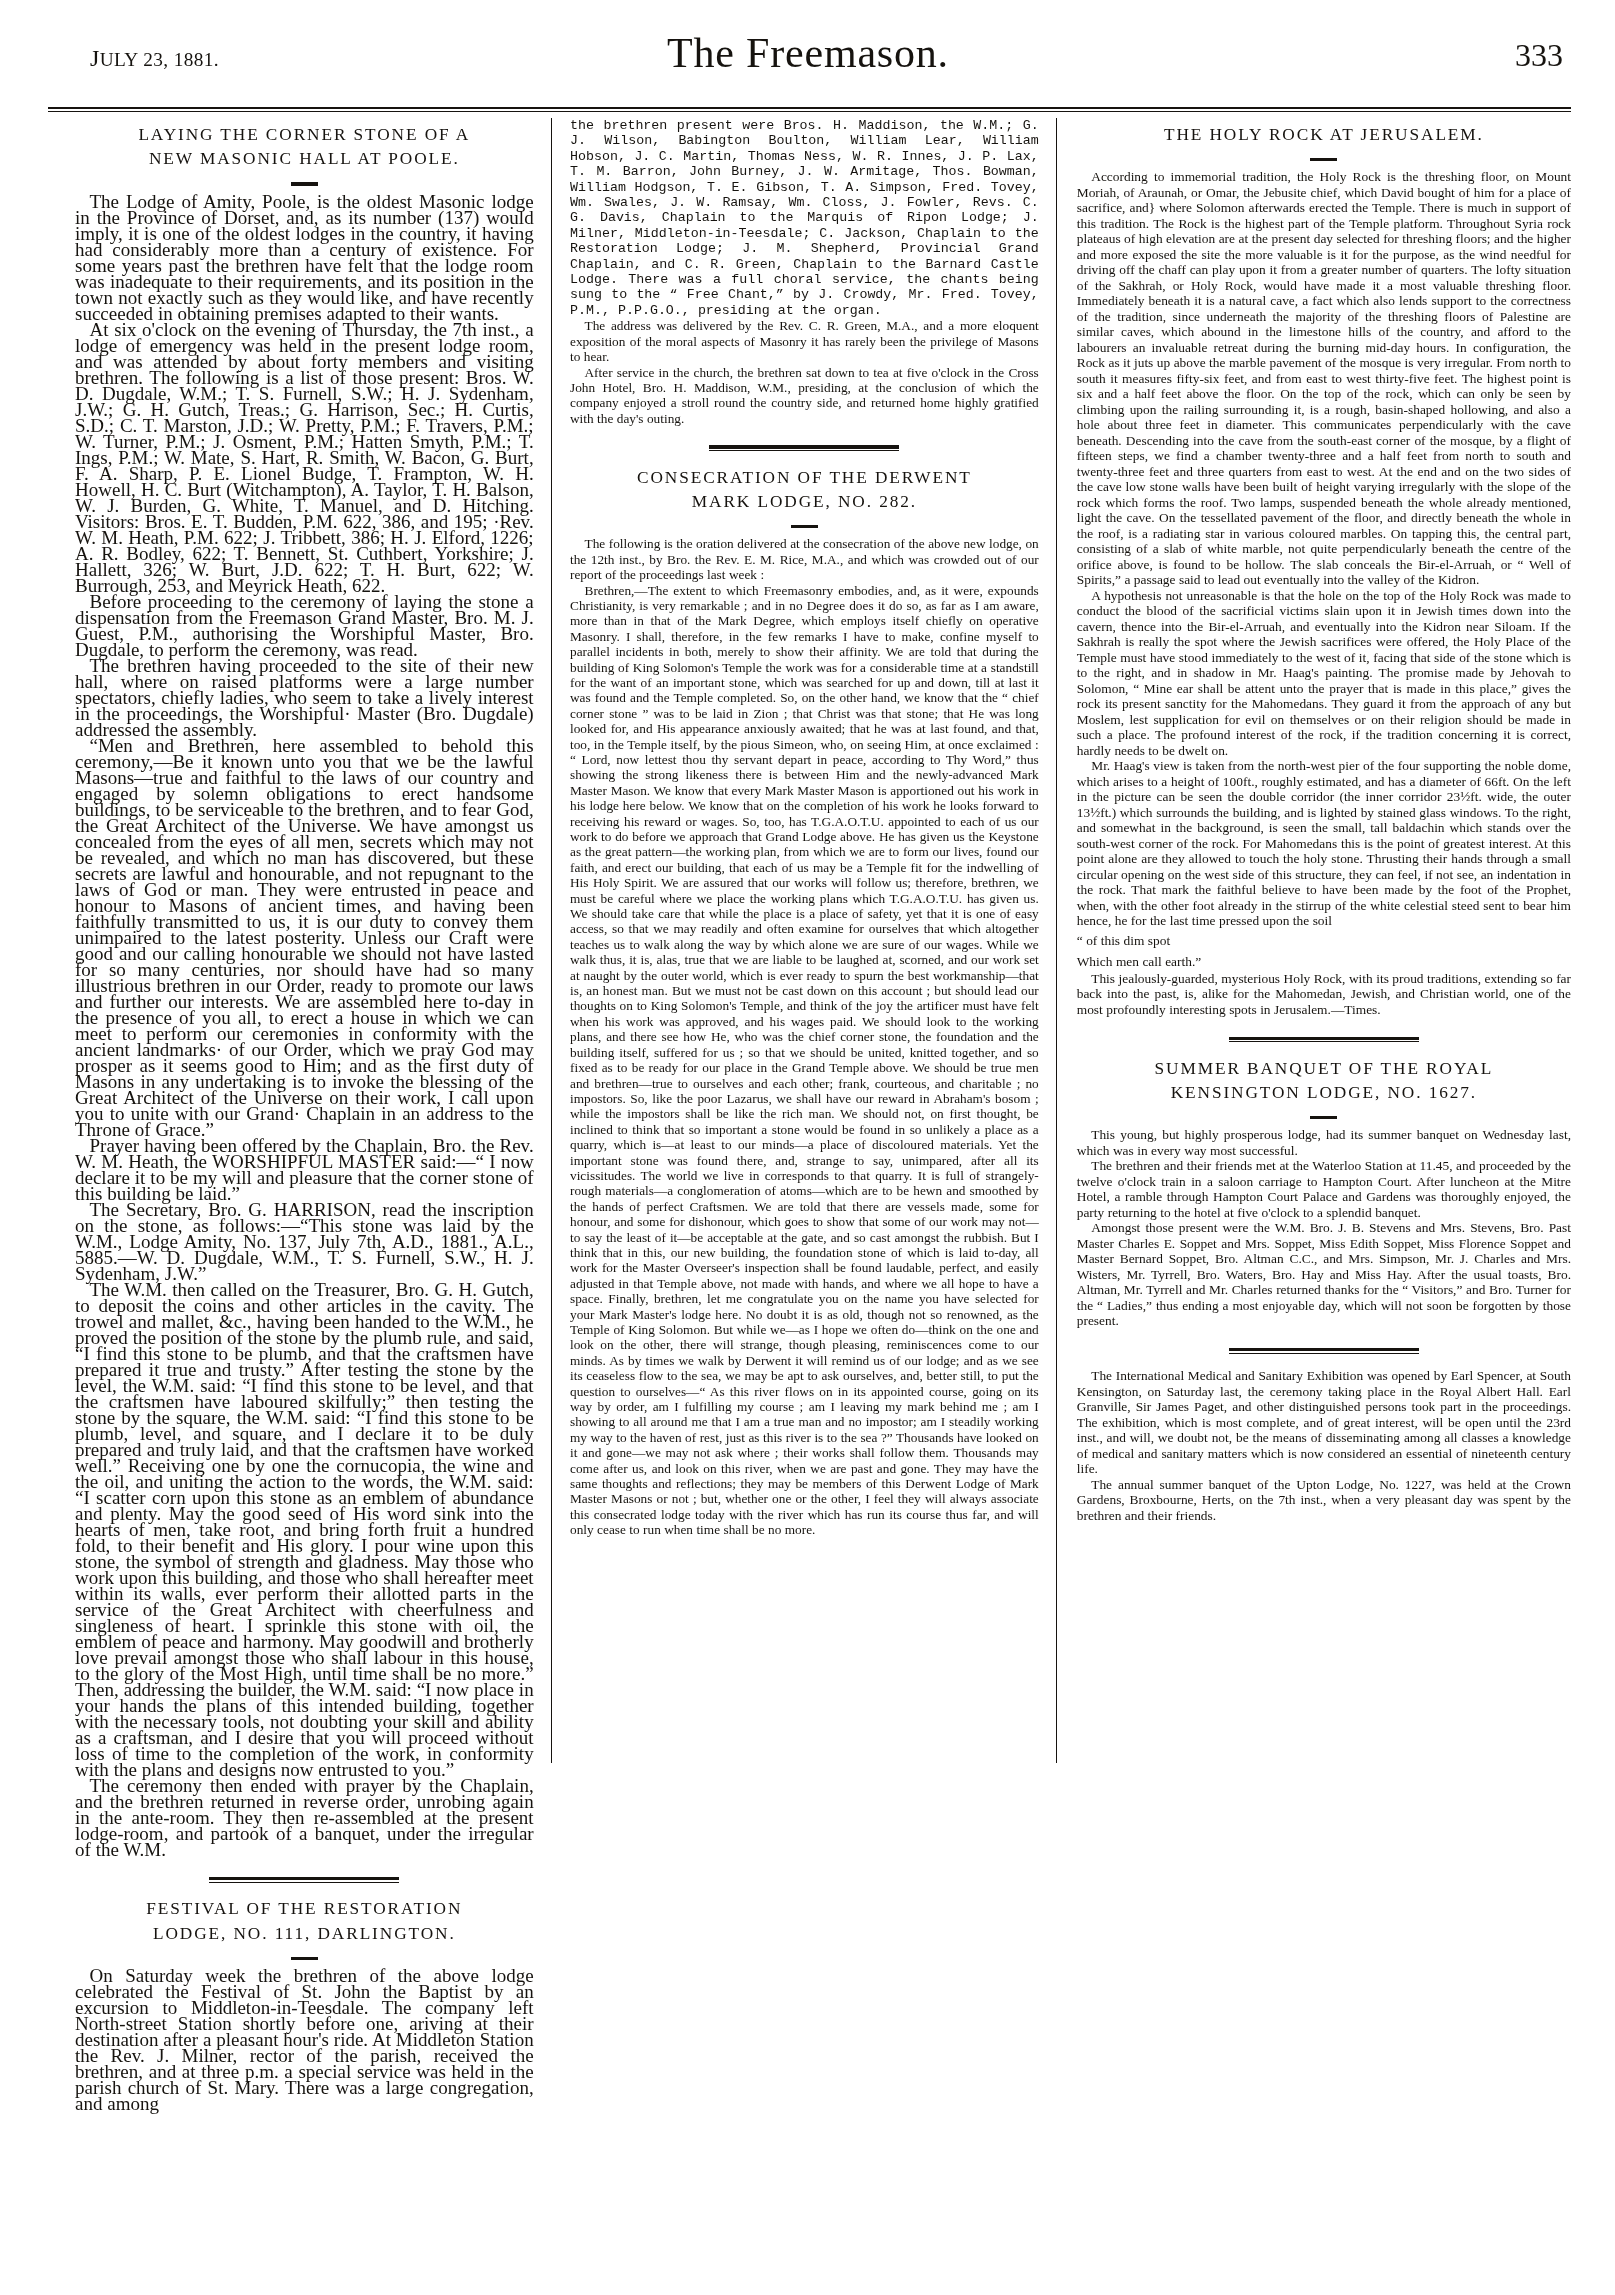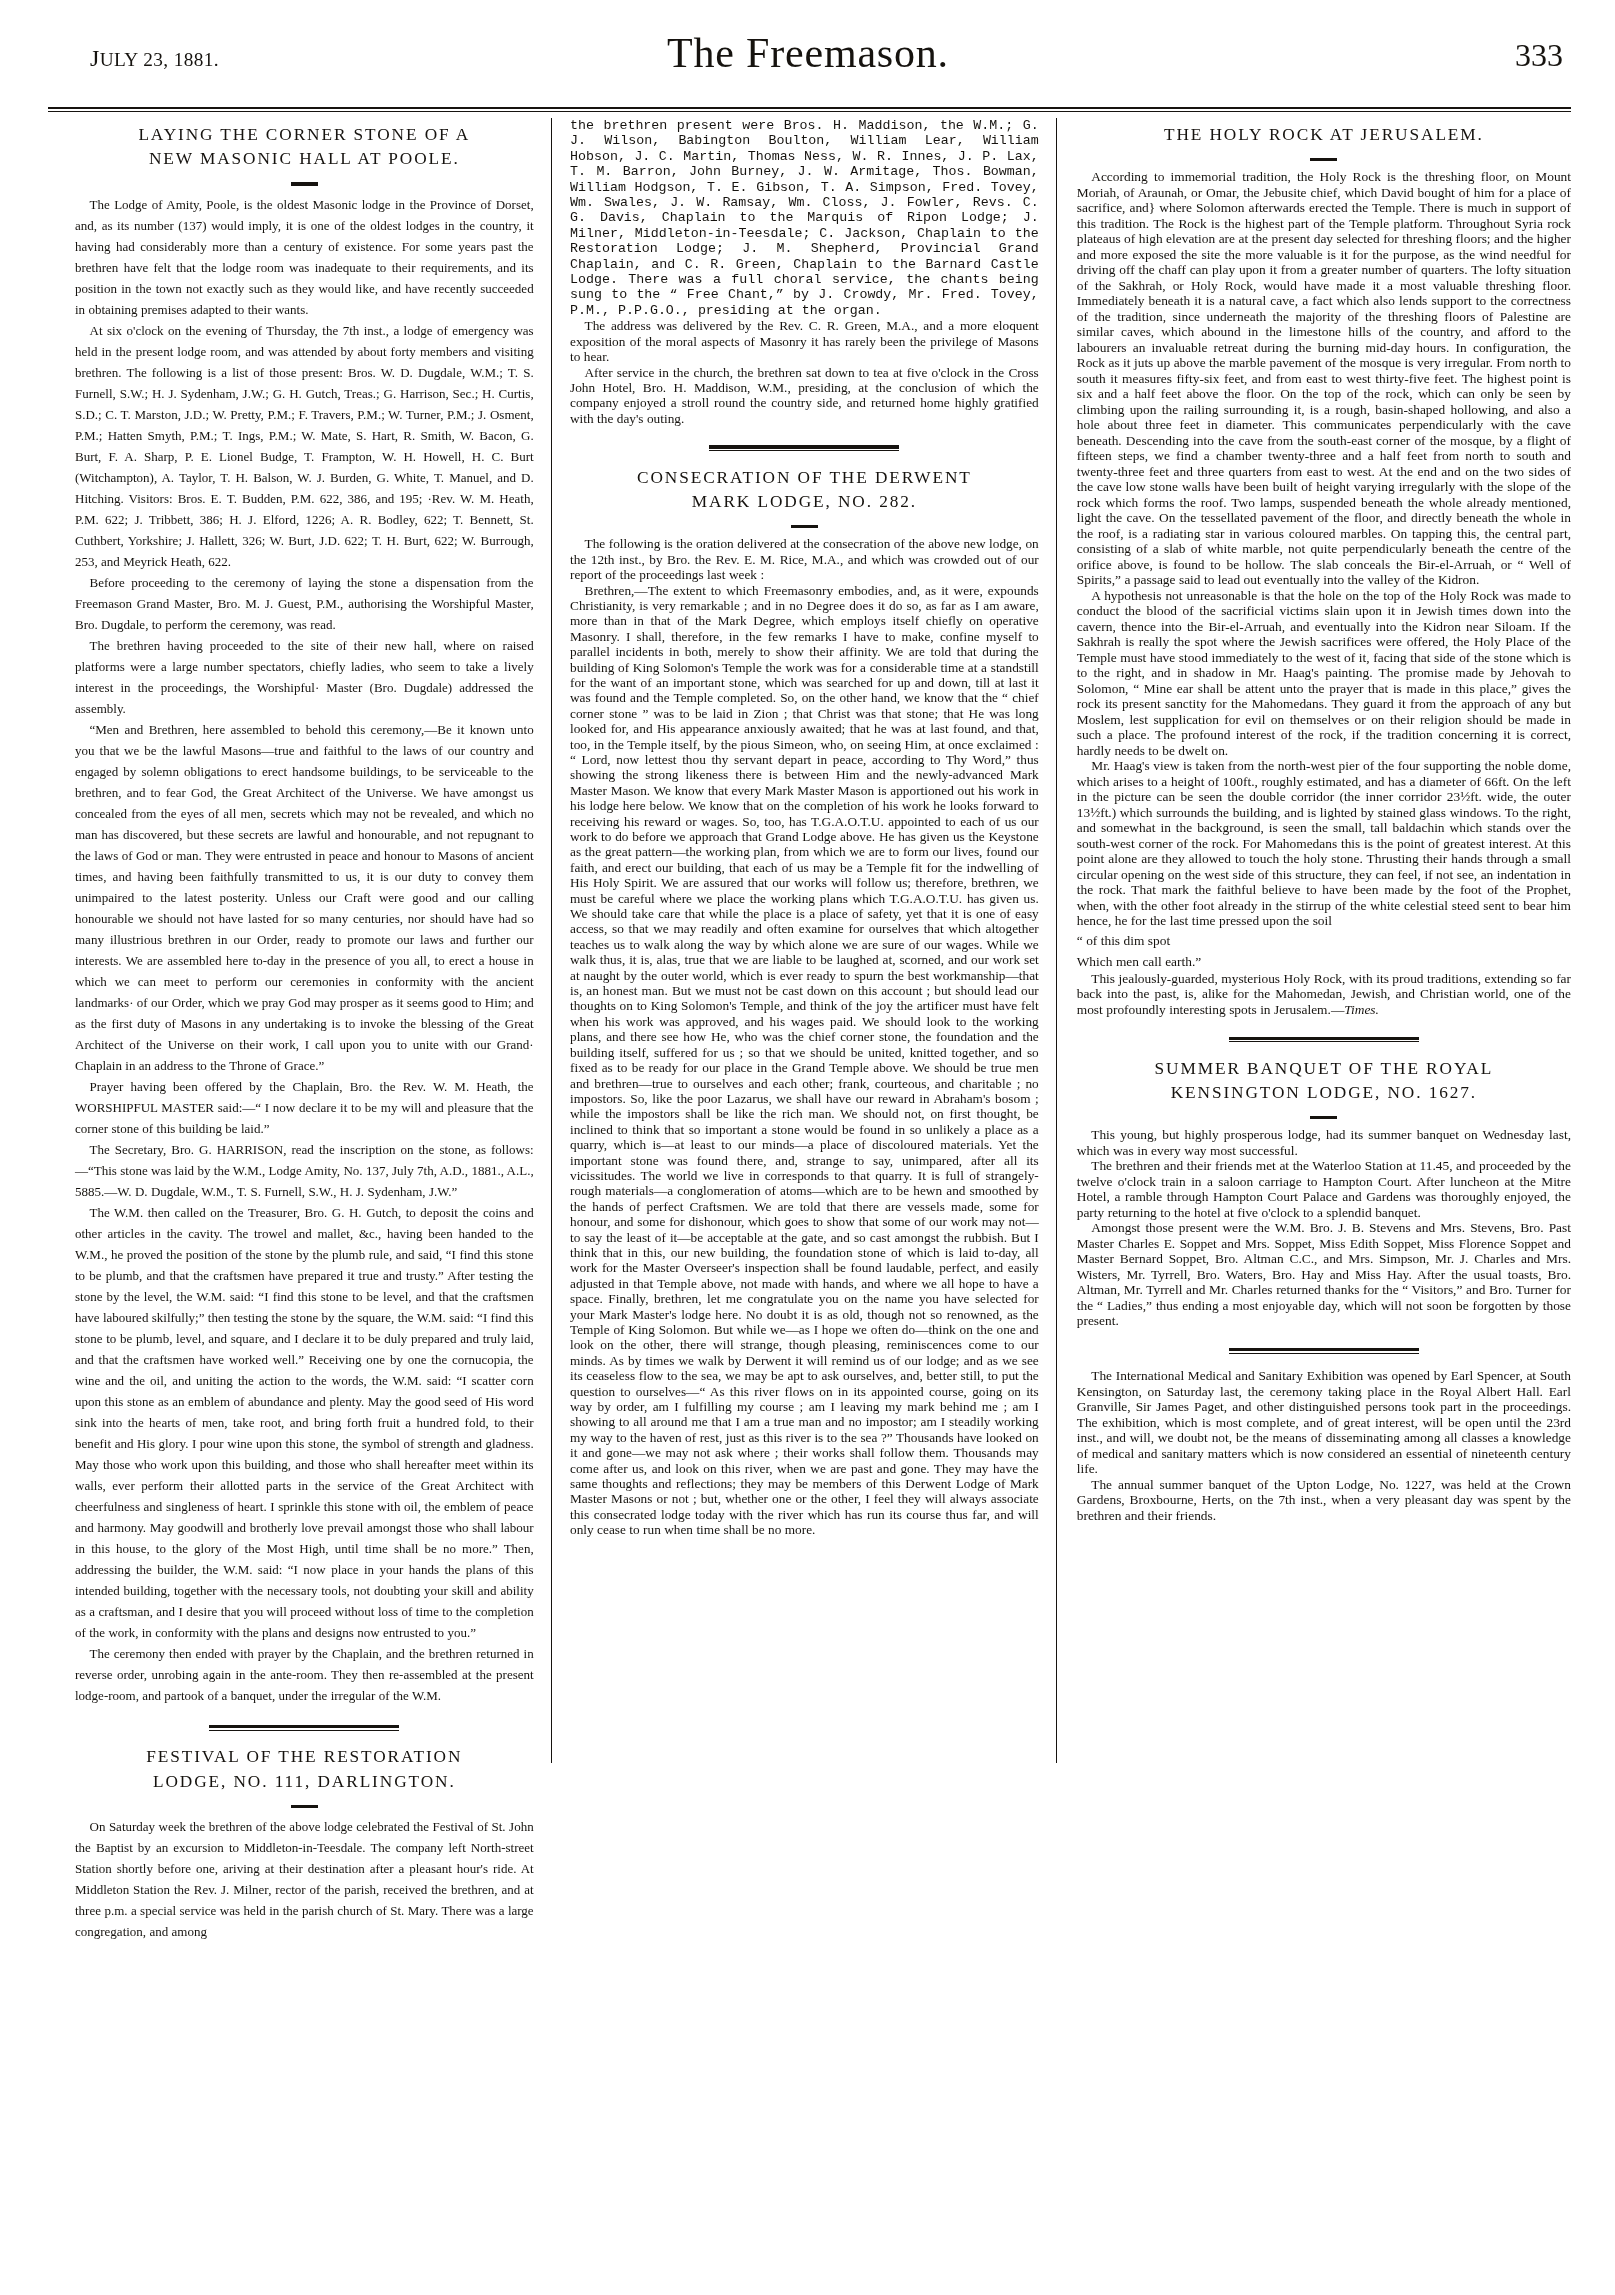--- a/index.html
+++ b/index.html
@@ -51,22 +51,22 @@
     line-height:15.4px;
     text-align:justify;
     text-justify:inter-word;
     text-indent:14.5px;
     hyphens:auto;
     -webkit-hyphens:auto;
     word-spacing:0.1px;
   }
   p.noind{text-indent:0;font-family:Liberation Mono, monospace;}
   .verse{text-indent:0;font-size:13px;line-height:15.7px;margin:4.8px 0 1.6px;}
-  .src{font-style:italic;margin-top:16px;}
-  .col.c1 p{font-size:13px;line-height:21px;}
+  .src{margin-top:16px;}
+  .col.c1 p{font-size:19px;line-height:16px;}
   .col.c2 p{font-size:13.3px;line-height:15.4px;}
   .col.c3 p{font-size:13.4px;line-height:15.5px;}
 </style>
 </head>
 <body>
 
 <div class="page">
 
   <div class="masthead">
     <div class="mh-row">

